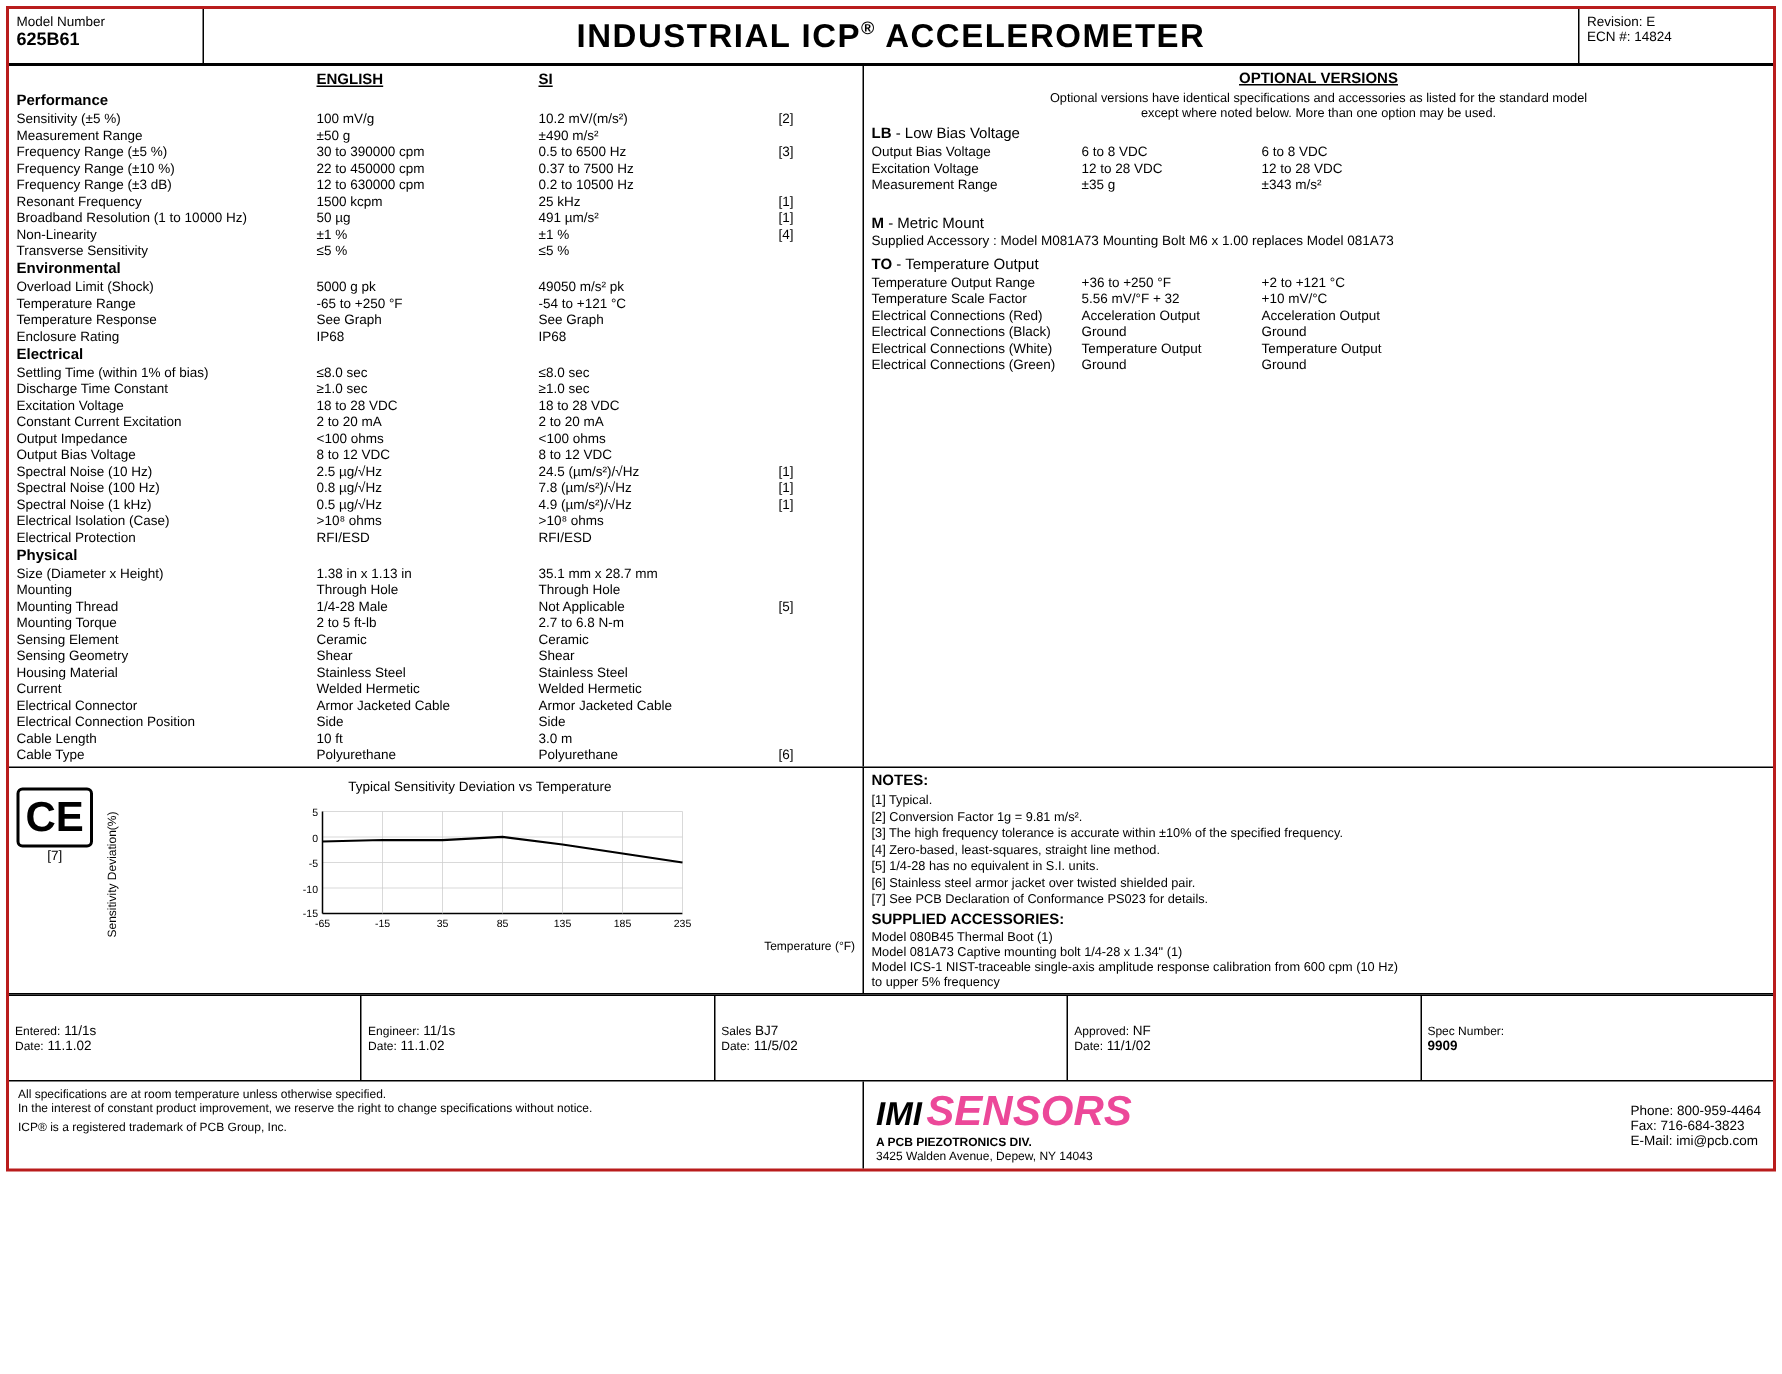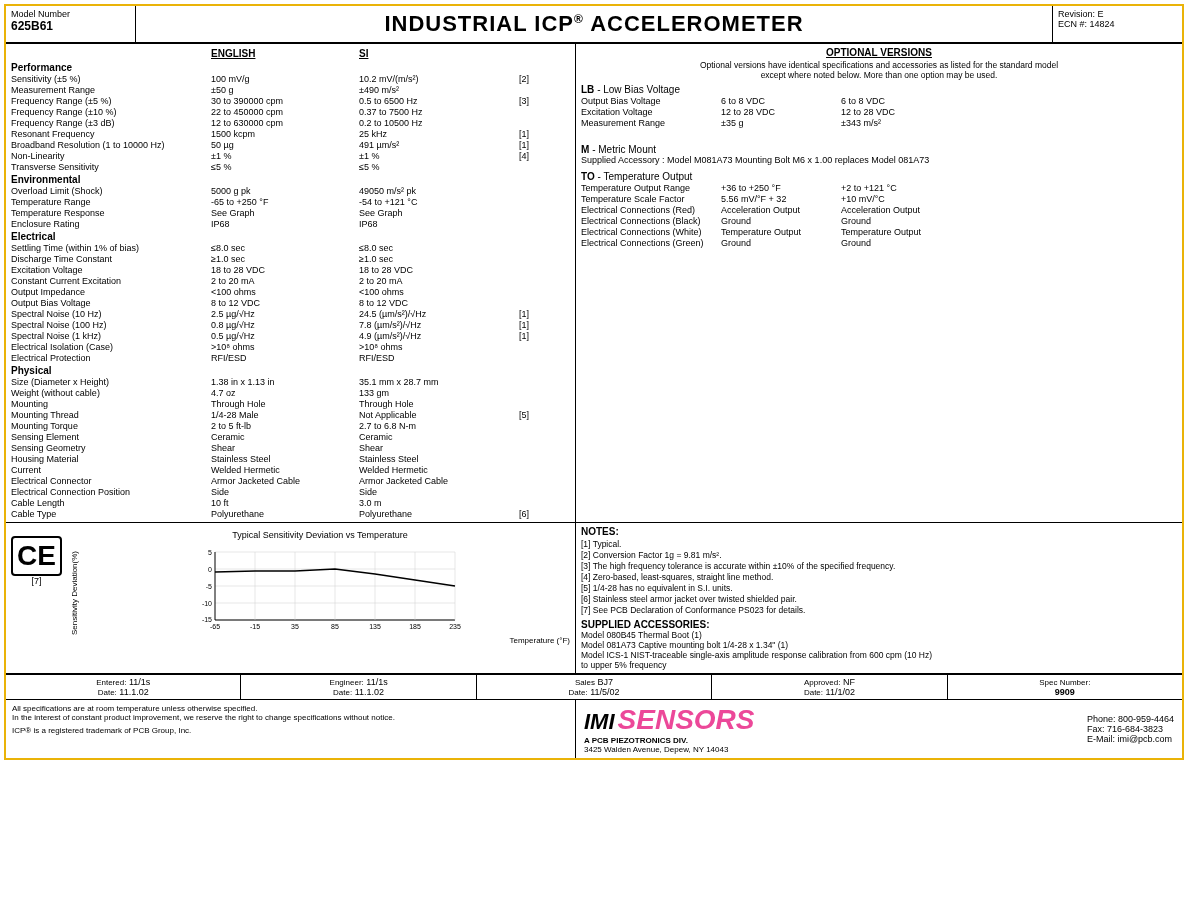--- a/index.html
+++ b/index.html
@@ -4,21 +4,21 @@
   <style>
     * { margin: 0; padding: 0; box-sizing: border-box; }
     body {
       font-family: Arial, Helvetica, sans-serif;
       font-size: 10px;
       background: #fff;
       width: 1188px;
       min-height: 916px;
     }
     .outer-border {
-      border: 2px solid #eab308;
+      border: 2px solid #b91c1c;
       margin: 4px;
       width: 1180px;
     }
     
     .header-row {
       display: flex;
       border-bottom: 2px solid #000;
       align-items: stretch;
     }
     .header-model {
@@ -150,25 +150,24 @@
     
     .accessories-title { font-weight: bold; font-size: 10px; margin-top: 4px; }
     .accessory-text { font-size: 8.5px; }
     
     .sig-row {
       display: flex;
       border-bottom: 1px solid #000;
       border-top: 1px solid #000;
     }
     .sig-cell {
-      padding: 2px 4px;
+      padding: 18px 4px;
       border-right: 1px solid #000;
       font-size: 9px;
       flex: 1;
-      text-align: center;
     }
     .sig-cell:last-child { border-right: none; }
     .sig-label { font-size: 8px; }
     .sig-value { font-size: 9px; }
     
     .footer-row {
       display: flex;
       align-items: stretch;
     }
     .footer-left {
@@ -388,26 +387,20 @@
       <div class="col-note"></div>
     </div>
           </div>
 
         <div class="spec-section-title">Physical</div>
         <div id="physical-specs">
             <div class="spec-row">
       <div class="col-label">Size (Diameter x Height)</div>
       <div class="col-english">1.38 in x 1.13 in</div>
       <div class="col-si">35.1 mm x 28.7 mm</div>
-      <div class="col-note"></div>
-    </div>
-            <div class="spec-row">
-      <div class="col-label">Weight  (without cable)</div>
-      <div class="col-english">4.7 oz</div>
-      <div class="col-si">133 gm</div>
       <div class="col-note"></div>
     </div>
             <div class="spec-row">
       <div class="col-label">Mounting</div>
       <div class="col-english">Through Hole</div>
       <div class="col-si">Through Hole</div>
       <div class="col-note"></div>
     </div>
             <div class="spec-row">
       <div class="col-label">Mounting Thread</div>

